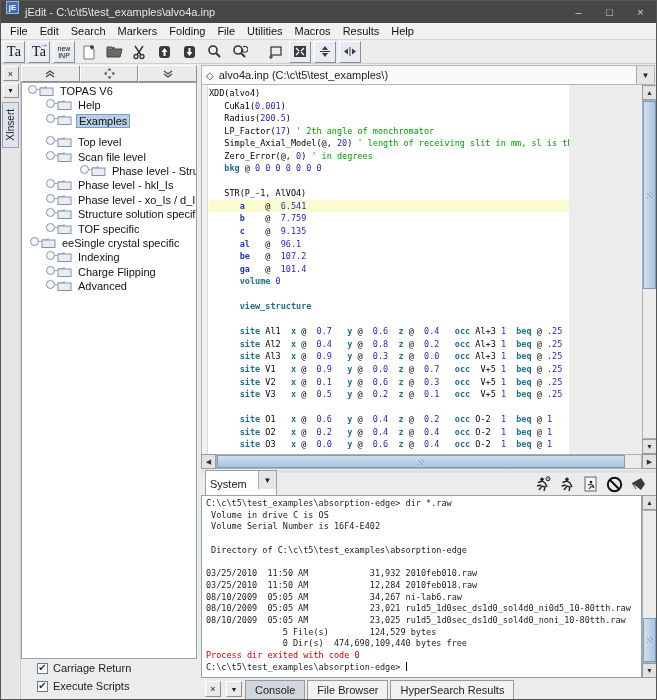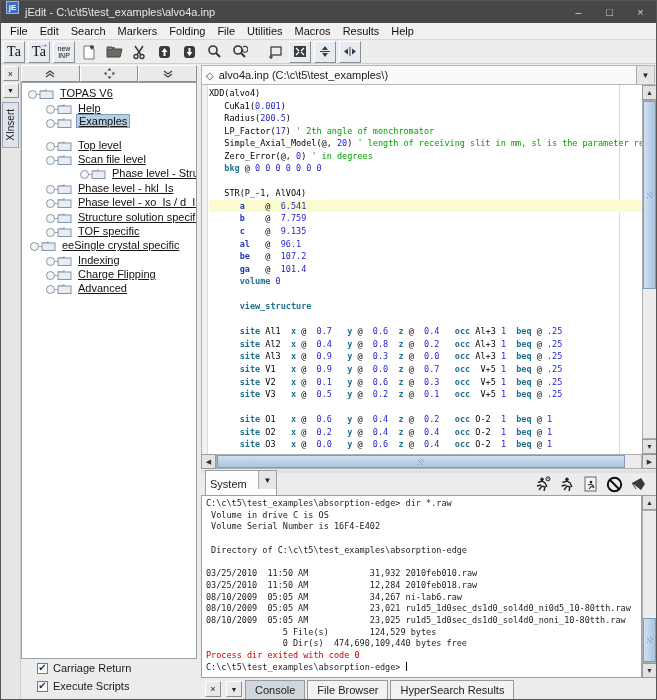--- a/index.html
+++ b/index.html
@@ -42,40 +42,40 @@
     border:1px solid #9aa6b5;display:flex;align-items:center;justify-content:center;}
   .strip-tab span{writing-mode:vertical-rl;transform:rotate(180deg);font-size:10px;color:#222;}
   
   .sidebar{position:absolute;left:20px;top:63px;width:178px;bottom:0;background:#ececec;}
   .side-header{position:absolute;left:0;top:1px;right:2px;height:17px;display:flex;}
   .side-hbtn{flex:1;background:#eaeaea;border-top:1px solid #fff;border-left:1px solid #fff;
     border-right:1px solid #8e8e8e;border-bottom:1px solid #8e8e8e;display:flex;
     align-items:center;justify-content:center;}
   .tree-box{position:absolute;left:0;top:18px;right:2px;bottom:40px;background:#fff;
     border:1px solid #98a0aa;overflow:hidden;padding-top:2px;}
-  .tree-row{height:14.4px;display:flex;align-items:flex-end;white-space:nowrap;text-decoration:underline;}
+  .tree-row{height:14.4px;display:flex;align-items:flex-start;white-space:nowrap;}
   .tree-handle{width:9px;height:9px;border:1px solid #8a93a2;border-radius:50%;
     background:#f4f6f8;margin-right:2px;flex:0 0 auto;position:relative;}
   .tree-handle:after{content:"";position:absolute;right:-4px;top:3px;width:4px;height:1px;background:#98a2b0;}
   .tree-folder{width:15px;height:11px;margin-right:4px;flex:0 0 auto;}
   .tree-label{padding:0 2px;color:#111;}
   .tree-label.selected{background:#b8cfe5;border:1px solid #7f9cbd;}
   .chk-area{position:absolute;left:0;bottom:0;right:0;height:40px;background:#ececec;}
   .chk-row{display:flex;align-items:center;height:18px;margin-left:16px;}
   .chk-box{width:11px;height:11px;border:1px solid #6e7populate8;border:1px solid #6e7a88;background:#fdfdfd;
     margin-right:5px;font-size:10px;line-height:10px;color:#17305c;display:flex;align-items:center;justify-content:center;}
   
   .bufferbar{position:absolute;left:200px;top:64px;right:1px;height:20px;background:#f0f0f0;
     display:flex;align-items:center;border:1px solid #b5b5b5;}
   .buffer-field{flex:1;height:18px;display:flex;align-items:center;background:#fafafa;
     padding-left:4px;color:#222;}
   .buffer-diamond{color:#444;margin-right:5px;font-size:10px;}
   .combo-btn{width:18px;height:18px;background:#e6e6e6;border-left:1px solid #aaa;
     display:flex;align-items:center;justify-content:center;font-size:8px;color:#222;}
-  .editor{position:absolute;left:200px;top:84px;width:456px;height:369px;background:#fff;
+  .editor{position:absolute;left:200px;top:84px;width:368px;height:369px;background:#fff;
     border-left:1px solid #b5b5b5;overflow:hidden;}
   .gutter{position:absolute;left:0;top:0;bottom:0;width:6px;background:#f2f2f2;border-right:1px solid #dcdcdc;}
   .code{position:absolute;left:7px;top:2px;right:0;font-family:"DejaVu Sans Mono","Liberation Mono",monospace;
     font-size:8.5px;line-height:12.55px;}
   .cl{white-space:pre;height:12.55px;}
   .cl.hl{background:#fbfbd0;}
   .tk-p{color:#000;}
   .tk-k{color:#20718e;font-weight:bold;}
   .tk-m{color:#2438b0;font-weight:bold;}
   .tk-n{color:#1f1fd0;}

